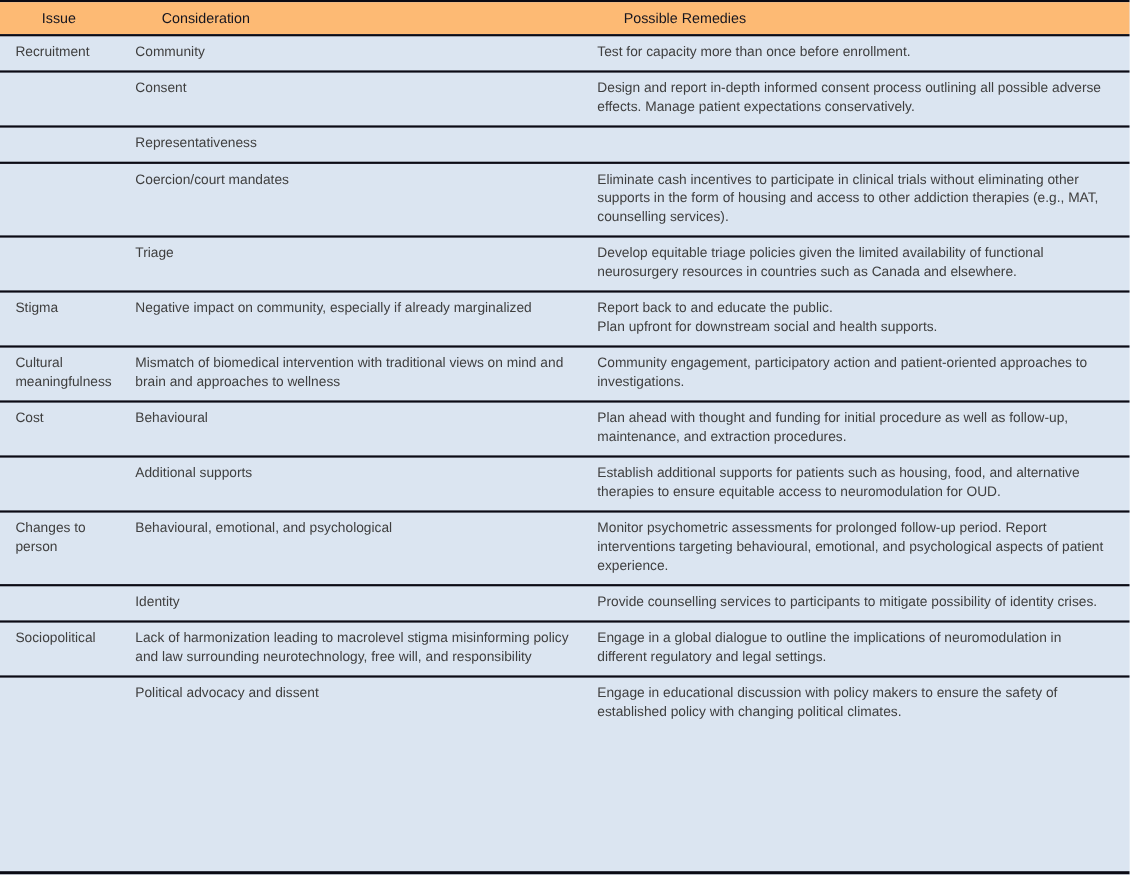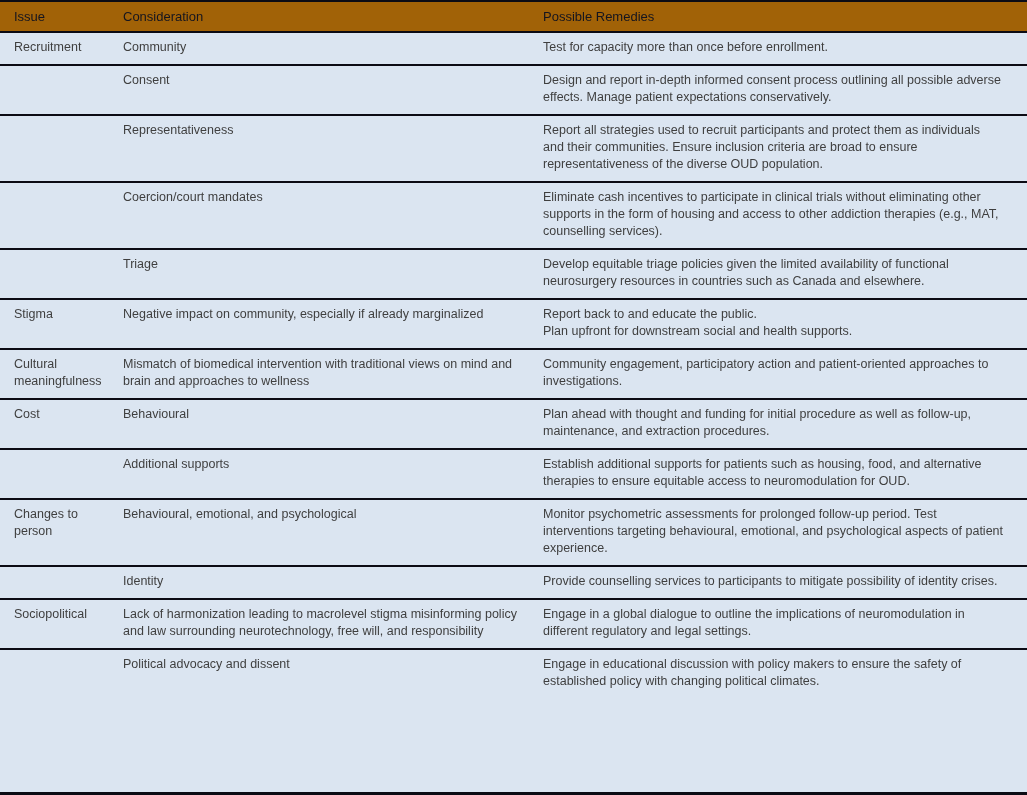--- a/index.html
+++ b/index.html
@@ -18,23 +18,24 @@
   }
 
   .row {
     display: grid;
     grid-template-columns: 123px 420px 1fr;
     border-top: 2px solid #0b0b14;
   }
   .row:first-child { border-top: none; }
 
   .header-row {
-    background: #a16207;
+    background: #fdba74;
     color: #15151f;
     border-top: none;
+    padding-left: 24px;
   }
   .header-row .cell {
     padding-top: 6px;
     padding-bottom: 6px;
     font-size: 13px;
   }
 
   .cell { padding: 6px 14px 8px 14px; }
   .cell.issue { padding-right: 6px; }
   .header-row .cell.issue { font-style: normal; }
@@ -65,24 +66,20 @@
     <div class="cell consid">Consent</div>
     <div class="cell remedies">
       <div>Design and report in-depth informed consent process outlining all possible adverse effects. Manage patient expectations conservatively.</div>
       <div></div>
     </div>
   </div>
 
   <div class="row">
     <div class="cell issue"></div>
     <div class="cell consid">Representativeness</div>
-    <div class="cell remedies">
-      <div>Report all strategies used to recruit participants and protect them as individuals and their communities. Ensure inclusion criteria are broad to ensure representativeness of the diverse OUD population.</div>
-      <div></div>
-    </div>
   </div>
 
   <div class="row">
     <div class="cell issue"></div>
     <div class="cell consid">Coercion/court mandates</div>
     <div class="cell remedies">
       <div>Eliminate cash incentives to participate in clinical trials without eliminating other supports in the form of housing and access to other addiction therapies (e.g., MAT, counselling services).</div>
     </div>
   </div>
 
@@ -128,21 +125,21 @@
     <div class="cell remedies">
       <div>Establish additional supports for patients such as housing, food, and alternative therapies to ensure equitable access to neuromodulation for OUD.</div>
       <div></div>
     </div>
   </div>
 
   <div class="row">
     <div class="cell issue">Changes to person</div>
     <div class="cell consid">Behavioural, emotional, and psychological</div>
     <div class="cell remedies">
-      <div>Monitor psychometric assessments for prolonged follow-up period. Test interventions targeting behavioural, emotional, and psychological aspects of patient experience.</div>
+      <div>Monitor psychometric assessments for prolonged follow-up period. Report interventions targeting behavioural, emotional, and psychological aspects of patient experience.</div>
       <div></div>
     </div>
   </div>
 
   <div class="row">
     <div class="cell issue"></div>
     <div class="cell consid">Identity</div>
     <div class="cell remedies">
       <div>Provide counselling services to participants to mitigate possibility of identity crises.</div>
       <div></div>

